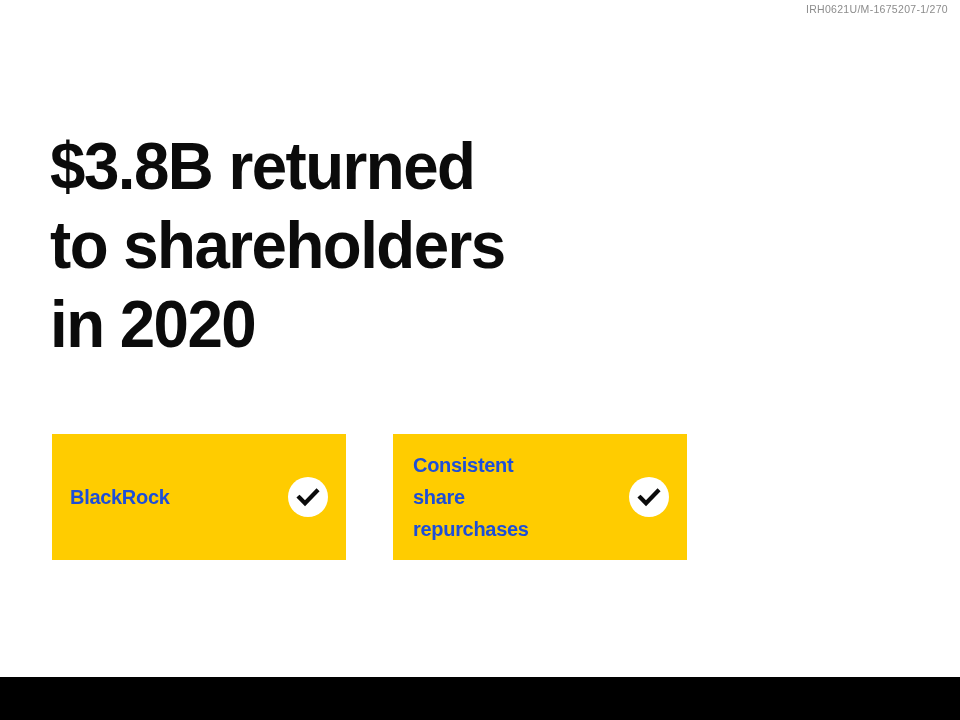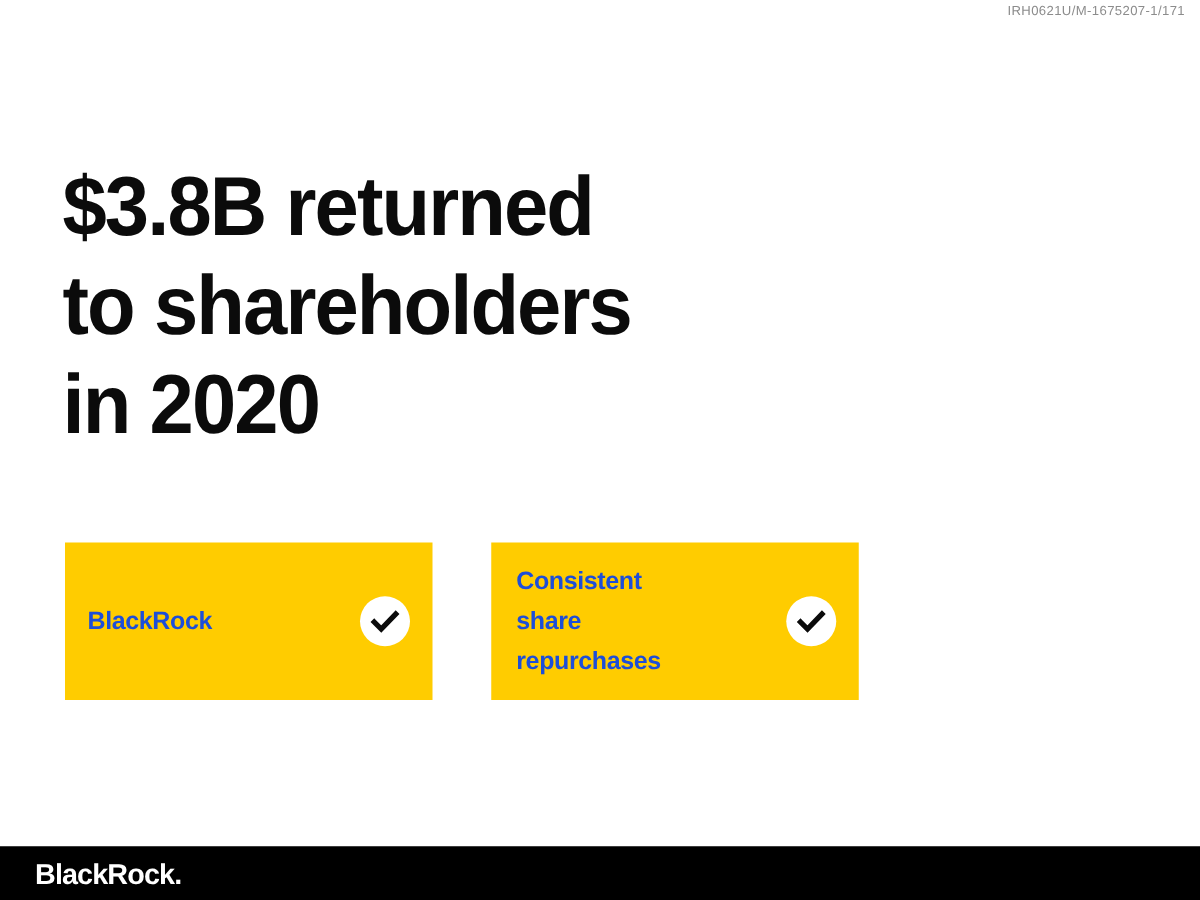--- a/index.html
+++ b/index.html
@@ -128,21 +128,21 @@
     color: #c9c9c9;
     font-family: "Liberation Sans", sans-serif;
     margin-top: 40px;
   }
 </style>
 </head>
 <body>
 
 <div class="slide">
 
-  <div class="compliance-code">IRH0621U/M-1675207-1/171</div>
+  <div class="compliance-code">IRH0621U/M-1675207-1/270</div>
 
   <div class="headline">
     <span class="headline-line">$3.8B returned</span>
     <span class="headline-line">to shareholders</span>
     <span class="headline-line">in 2020</span>
   </div>
 
   <div class="cards">
 
     <div class="card card-dividends">
@@ -161,17 +161,16 @@
       <span class="check-badge">
         <svg width="24" height="24" viewBox="0 0 24 24" aria-hidden="true">
           <path d="M3.4 12.6 L9.0 18.2 L20.6 6.2" fill="none" stroke="#0b0b0b" stroke-width="4.2" stroke-linecap="square" stroke-linejoin="miter"></path>
         </svg>
       </span>
     </div>
 
   </div>
 
   <div class="footer-bar">
-    <div class="brand-logo">BlackRock.</div>
     <div class="page-number">134</div>
   </div>
 
 </div>
 
 </body></html>

